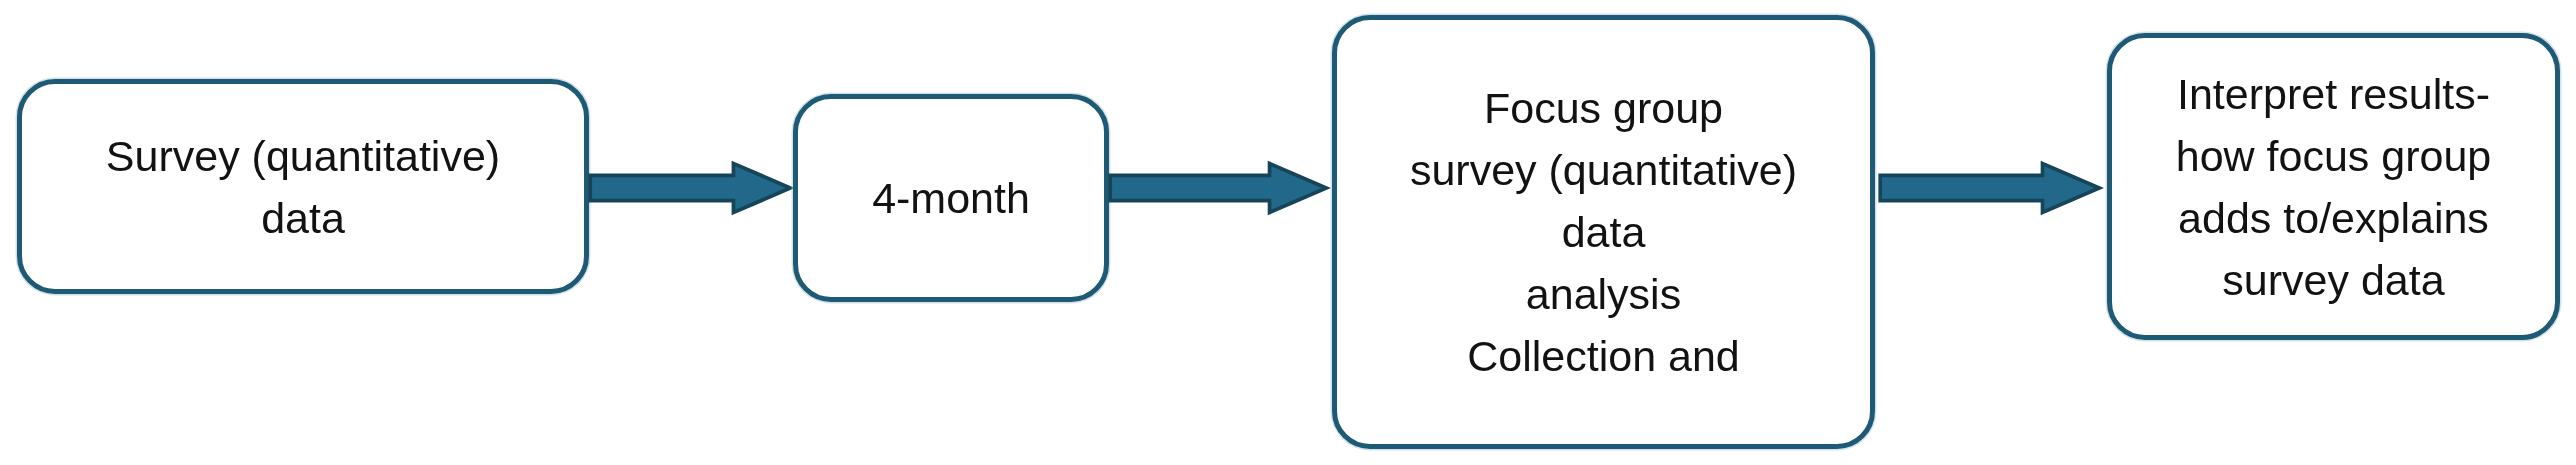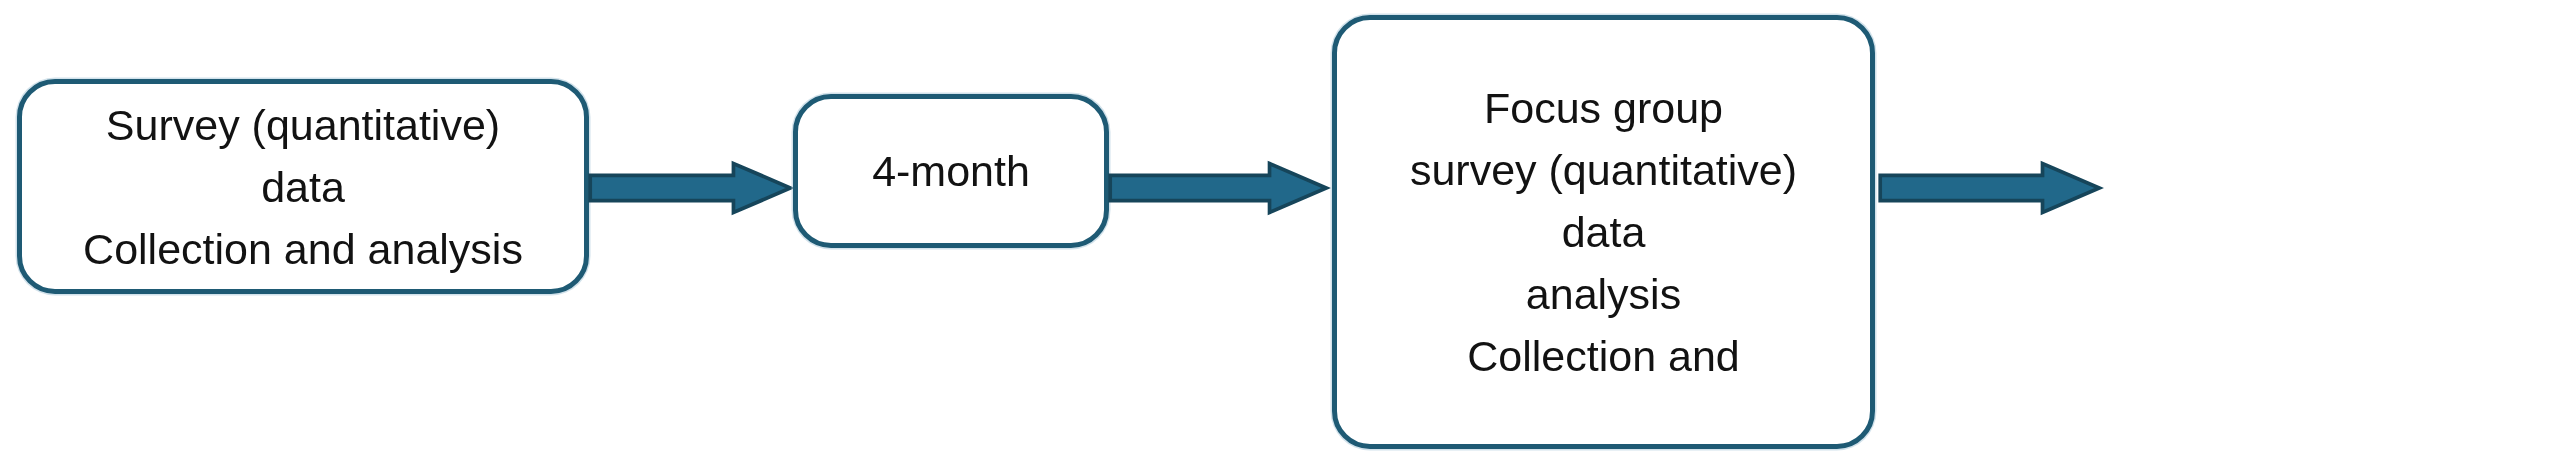--- a/index.html
+++ b/index.html
@@ -29,21 +29,21 @@
     color: #121212;
     font-size: 43px;
     line-height: 62px;
     box-shadow: 0 0 0 1.5px rgba(173, 203, 219, 0.55);
   }
   .flow-box .line {
     display: block;
     white-space: nowrap;
   }
   #box-1 { left: 17px;   top: 79px; width: 572px; height: 215px; }
-  #box-2 { left: 793px; top: 94px; width: 316px; height: 154px; }
+  #box-2 { left: 793px; top: 94px; width: 316px; height: 208px; }
   #box-3 { left: 1332px; top: 14.8px;  width: 543px; height: 434px; }
   #box-4 { left: 2107px; top: 33px;  width: 453px; height: 307px; }
   .flow-arrow {
     position: absolute;
     top: 159px;
     height: 58px;
     overflow: visible;
   }
   #arrow-1 { left: 588px;  width: 206px; }
   #arrow-2 { left: 1108px; width: 222px; }
@@ -56,21 +56,20 @@
   }
 </style>
 </head>
 <body>
 
 <div class="canvas">
 
   <div class="flow-box" id="box-1">
     <span class="line">Survey (quantitative)</span>
     <span class="line">data</span>
-    <span class="line">Collection and analysis</span>
   </div>
 
   <svg class="flow-arrow" id="arrow-1" viewBox="0 0 279 78" xmlns="http://www.w3.org/2000/svg" preserveAspectRatio="none">
     <polygon class="arrow-shape" points="3,22 197,22 197,6 274,39 197,72 197,56 3,56"></polygon>
   </svg>
 
   <div class="flow-box" id="box-2">
     <span class="line">4-month</span>
   </div>
 
@@ -83,15 +82,21 @@
     <span class="line">survey (quantitative)</span>
     <span class="line">data</span>
     <span class="line">analysis</span>
     <span class="line">Collection and</span>
   </div>
 
   <svg class="flow-arrow" id="arrow-3" viewBox="0 0 305 78" xmlns="http://www.w3.org/2000/svg" preserveAspectRatio="none">
     <polygon class="arrow-shape" points="3,22 223,22 223,6 300,39 223,72 223,56 3,56"></polygon>
   </svg>
 
+  <div class="flow-box" id="box-4">
+    <span class="line">Interpret results-</span>
+    <span class="line">how focus group</span>
+    <span class="line">adds to/explains</span>
+    <span class="line">survey data</span>
+  </div>
 
 </div>
 
 
 </body></html>

